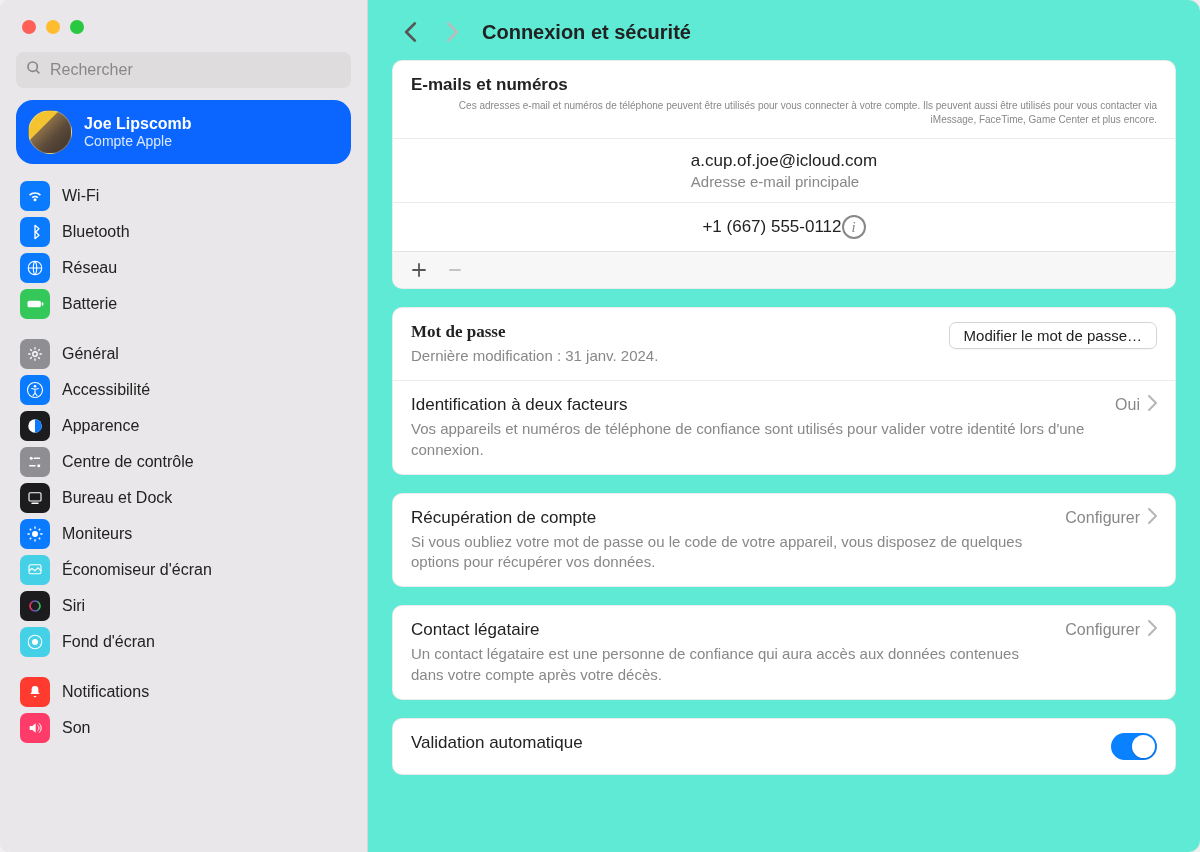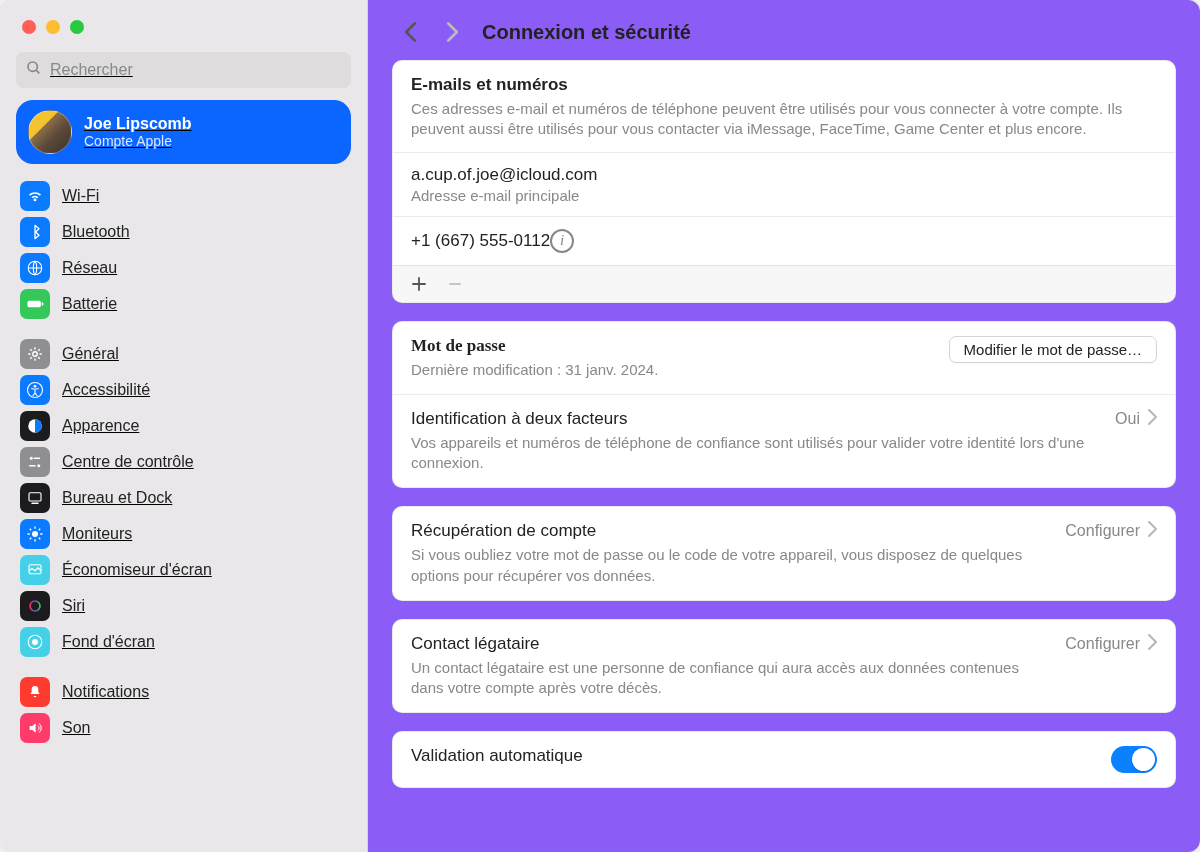--- a/index.html
+++ b/index.html
@@ -1,47 +1,47 @@
 <!DOCTYPE html>
 <html><head>
   <meta charset="utf-8">
   <style>
     * { margin: 0; padding: 0; box-sizing: border-box; font-family: -apple-system, BlinkMacSystemFont, "Helvetica Neue", sans-serif; }
     body { width: 1200px; height: 852px; overflow: hidden; background: #f0f0f0; }
     .window { width: 1200px; height: 852px; background: #fff; border-radius: 12px; display: flex; overflow: hidden; box-shadow: 0 0 0 1px rgba(0,0,0,0.05); }
-    .sidebar { width: 368px; background: #e9e7e9; display: flex; flex-direction: column; padding: 0; border-right: 1px solid rgba(0,0,0,0.08); text-decoration: underline; }
+    .sidebar { width: 368px; background: #e9e7e9; display: flex; flex-direction: column; padding: 0; border-right: 1px solid rgba(0,0,0,0.08); }
     .traffic-lights { display: flex; gap: 10px; padding: 20px 22px 18px; }
     .tl { width: 14px; height: 14px; border-radius: 50%; }
     .tl.red { background: #ff5f57; }
     .tl.yellow { background: #febc2e; }
     .tl.green { background: #28c840; }
     .search-wrap { margin: 0 16px 12px; }
     .search { display: flex; align-items: center; background: #dedcdc; border-radius: 8px; padding: 8px 10px; gap: 8px; }
     .search input { border: none; background: transparent; font-size: 16px; width: 100%; outline: none; color: #333; }
     .search input::placeholder { color: #888; }
     .account-card { margin: 0 16px 14px; background: #0a66ff; border-radius: 17px; padding: 10px 12px; display: flex; align-items: center; gap: 12px; }
     .avatar { width: 44px; height: 44px; border-radius: 50%; background: linear-gradient(135deg,#f4c430 0%,#f4c430 35%,#8b6f47 36%,#5c4a3a 60%,#3a3028 100%); border: 1px solid rgba(255,255,255,0.3); flex-shrink: 0; }
     .account-text .name { color: #fff; font-weight: 600; font-size: 16px; }
     .account-text .sub { color: rgba(255,255,255,0.85); font-size: 14px; }
     .nav { padding: 0 16px; overflow-y: auto; text-align: right; }
     .nav-group { margin-bottom: 14px; }
     .nav-item { display: flex; align-items: center; gap: 12px; padding: 3px 4px; border-radius: 8px; cursor: default; }
     .nav-icon { width: 30px; height: 30px; border-radius: 7px; display: flex; align-items: center; justify-content: center; flex-shrink: 0; }
     .nav-label { font-size: 16px; color: #222; }
-    .content { flex: 1; background: #8b5cf6; display: flex; flex-direction: column; overflow: hidden; }
+    .content { flex: 1; background: #5eead4; display: flex; flex-direction: column; overflow: hidden; }
     .header { display: flex; align-items: center; padding: 20px 30px 16px; gap: 18px; }
     .nav-arrow { width: 24px; height: 24px; display: flex; align-items: center; justify-content: center; cursor: default; }
     .nav-arrow.disabled svg path { stroke: #bbb; }
     .header-title { font-size: 20px; font-weight: 700; color: #222; }
     .scroll { overflow-y: auto; padding: 0 24px 32px; flex: 1; }
     .panel { background: #fff; border: 1px solid rgba(0,0,0,0.08); border-radius: 10px; margin-bottom: 18px; overflow: hidden; }
     .panel-header { padding: 14px 18px 12px; }
     .panel-title { font-size: 17px; font-weight: 600; color: #222; margin-bottom: 4px; }
-    .panel-desc { font-size: 15px; color: #888; line-height: 1.35; }
-    .row { padding: 12px 18px; border-top: 1px solid rgba(0,0,0,0.08); display: flex; align-items: center; justify-content: flex-start; }
+    .panel-desc { font-size: 10px; color: #888; line-height: 1.35; text-align: right; }
+    .row { padding: 12px 18px; border-top: 1px solid rgba(0,0,0,0.08); display: flex; align-items: center; justify-content: center; }
     .row .left .primary { font-size: 17px; color: #222; }
     .row .left .secondary { font-size: 15px; color: #888; margin-top: 2px; }
     .row .right { display: flex; align-items: center; gap: 10px; color: #888; }
     .info-icon { width: 24px; height: 24px; border: 2px solid #888; border-radius: 50%; display: flex; align-items: center; justify-content: center; font-family: Georgia, serif; font-style: italic; font-size: 15px; color: #888; }
     .addremove { display: flex; padding: 6px 12px; gap: 8px; border-top: 1px solid rgba(0,0,0,0.08); background: #f8f7f7; }
     .pm-btn { width: 28px; height: 24px; display: flex; align-items: center; justify-content: center; font-size: 18px; color: #555; border-radius: 5px; cursor: default; }
     .pm-btn.disabled { color: #c5c3c3; }
     .panel-row-flex { padding: 14px 18px; display: flex; align-items: flex-start; justify-content: space-between; gap: 16px; }
     .panel-row-flex + .panel-row-flex { border-top: 1px solid rgba(0,0,0,0.08); }
     .panel-row-flex .info { flex: 1; }

